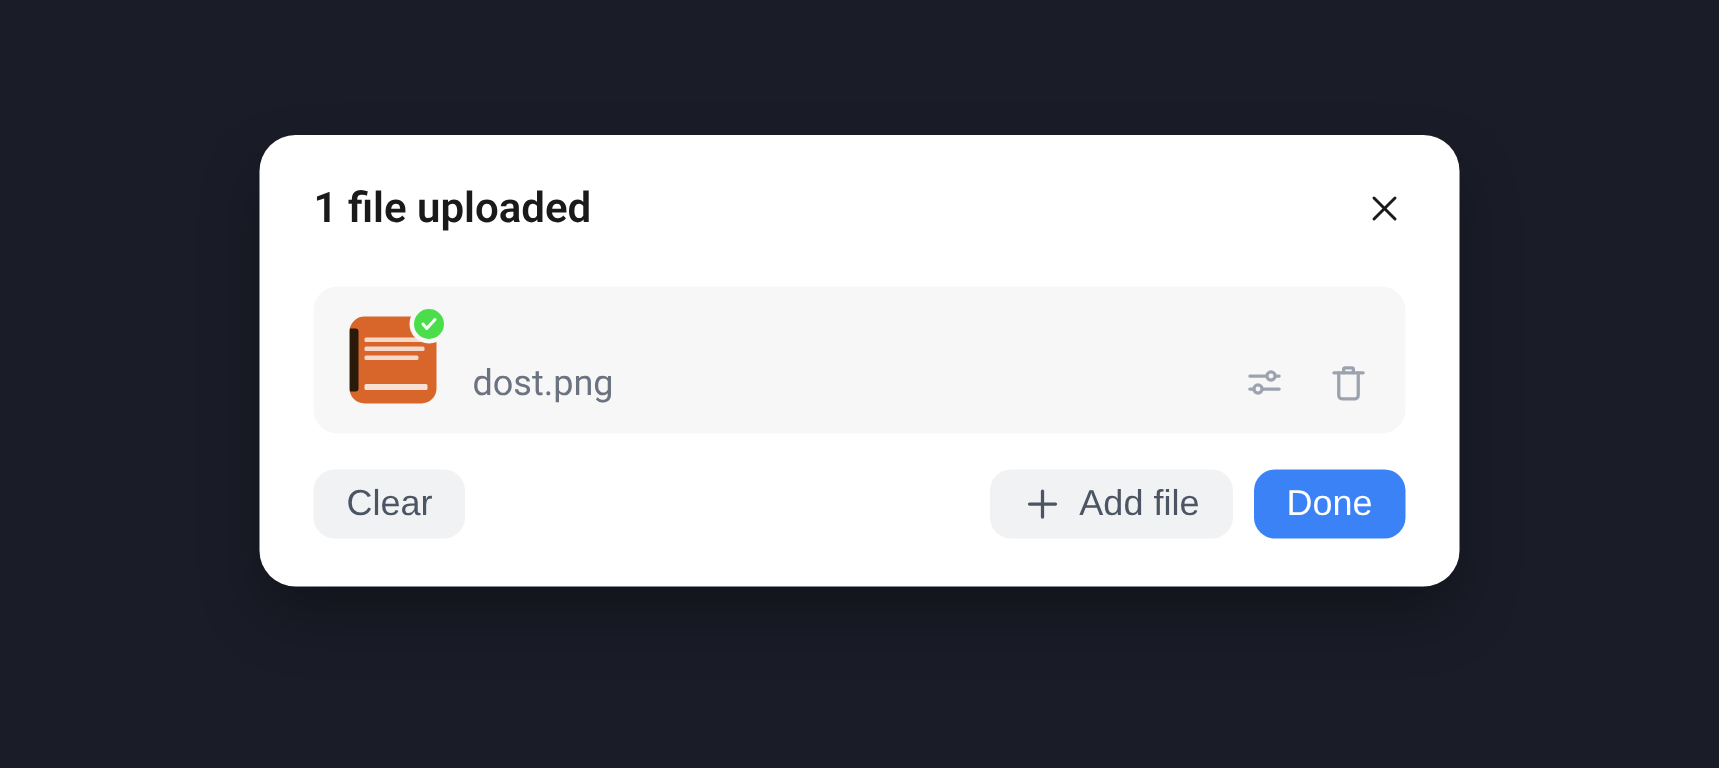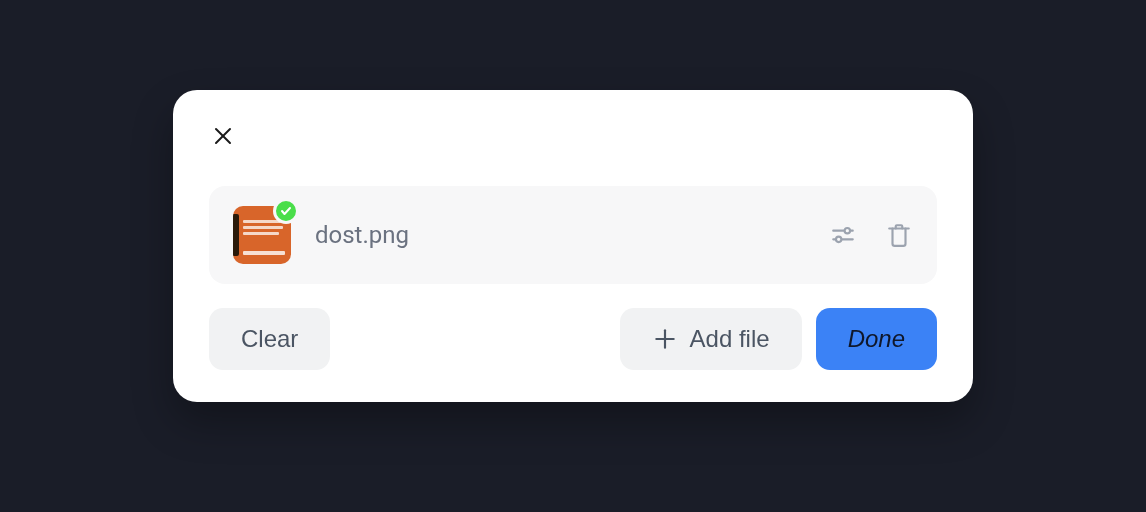--- a/index.html
+++ b/index.html
@@ -48,21 +48,21 @@
       justify-content: center;
       cursor: pointer;
       color: #1a1a1a;
     }
     
     .file-row {
       background: #f7f7f8;
       border-radius: 16px;
       padding: 20px 24px;
       display: flex;
-      align-items: center;
+      align-items: flex-end;
       gap: 24px;
       margin-bottom: 24px;
     }
     
     .thumb-wrapper {
       position: relative;
       width: 58px;
       height: 58px;
       flex-shrink: 0;
     }
@@ -151,54 +151,54 @@
       color: #9ca3af;
     }
     
     .footer {
       display: flex;
       gap: 14px;
       align-items: center;
     }
     
     .btn {
-      height: 62px;
-      padding: 0 32px;
+      height: 46px;
+      padding: 0 22px;
       border-radius: 14px;
       font-size: 24px;
       font-weight: 400;
       display: flex;
       align-items: center;
       justify-content: center;
       cursor: pointer;
       border: none;
       gap: 12px;
     }
     
     .btn-secondary {
       background: #f1f2f3;
       color: #4b5563;
     }
     
     .btn-primary {
       background: #3b82f6;
-      color: #0f172a;
-      font-style: italic;
+      color: #ffffff;
     }
     
     .spacer {
       flex: 1;
     }
   </style>
 </head>
 <body>
 
 <div class="modal">
 
   <div class="header">
+    <div class="title">1 file uploaded</div>
     <div class="close-btn">
       <svg width="24" height="24" viewBox="0 0 24 24" fill="none" stroke="currentColor" stroke-width="2" stroke-linecap="round">
         <line x1="5" y1="5" x2="19" y2="19"></line>
         <line x1="19" y1="5" x2="5" y2="19"></line>
       </svg>
     </div>
   </div>
 
   <div class="file-row">
     <div class="thumb-wrapper">

